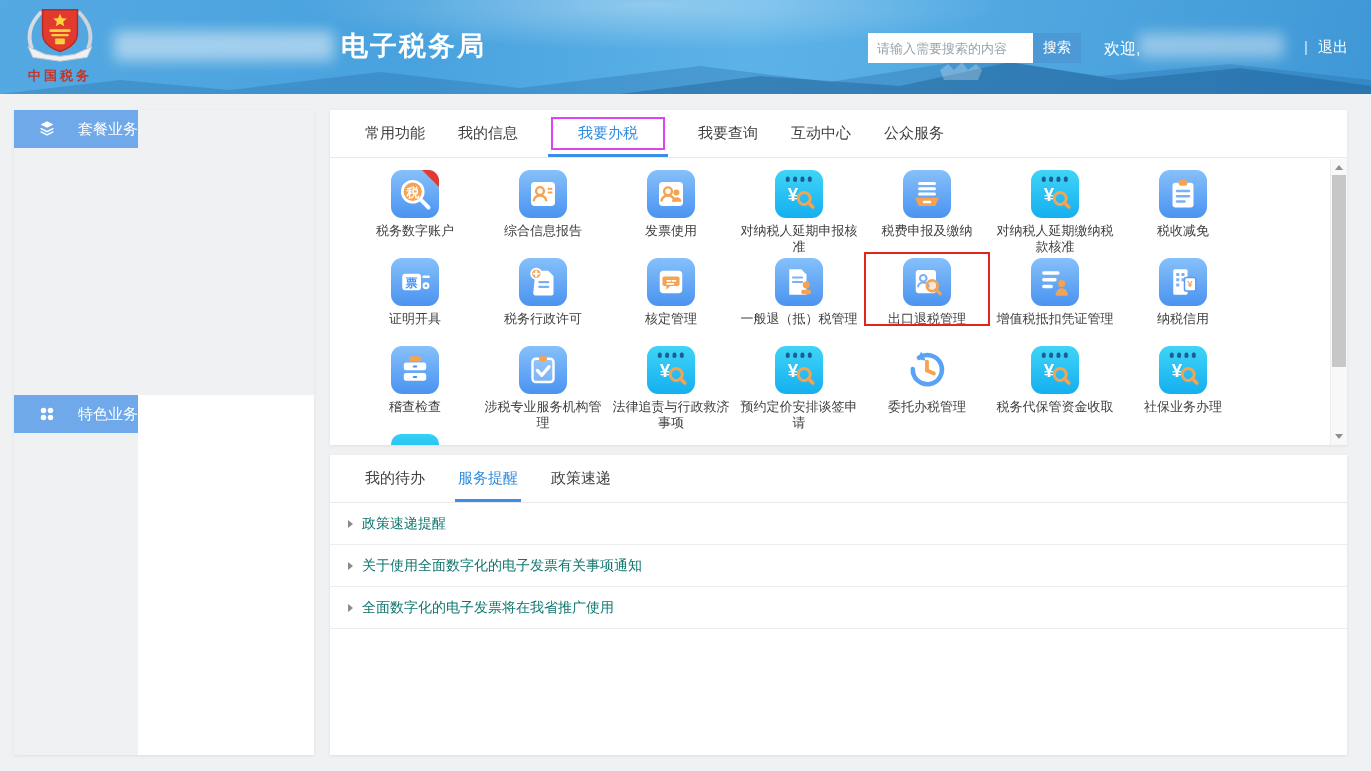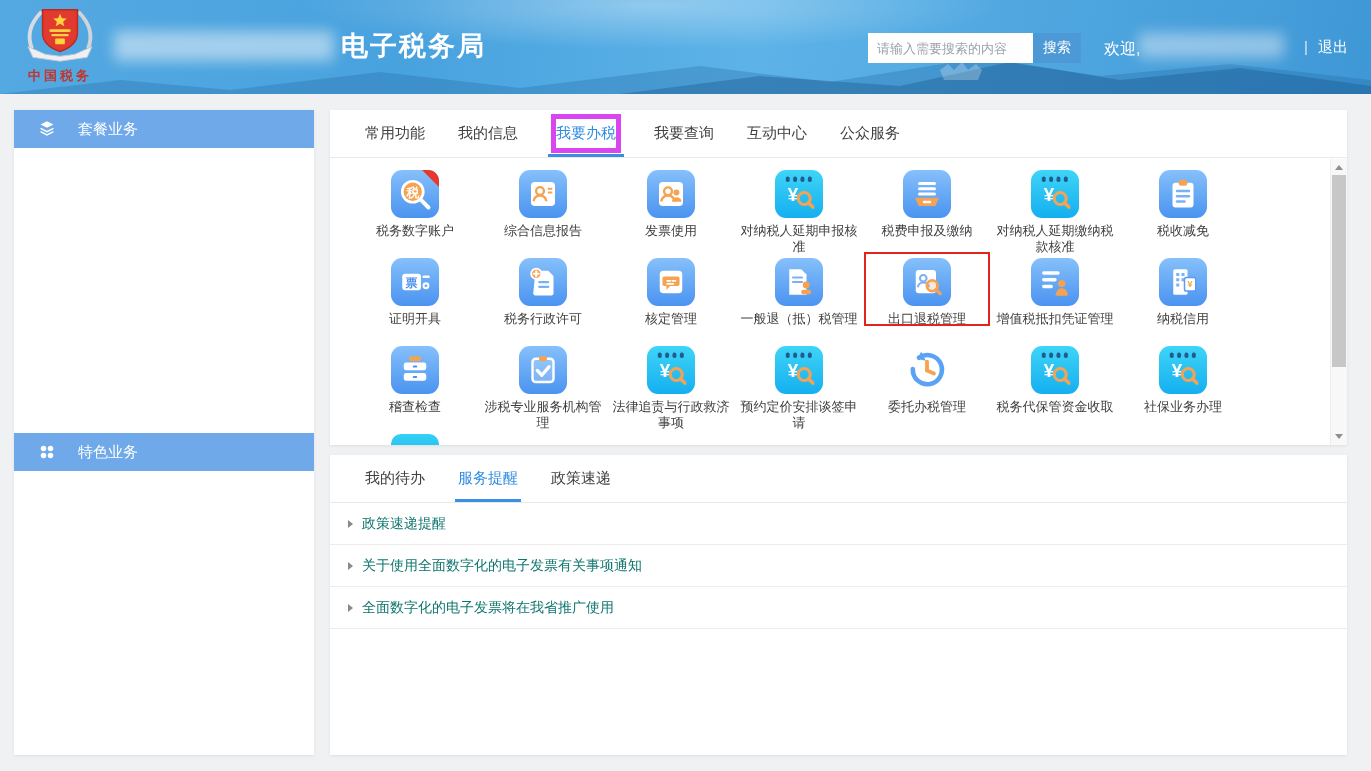--- a/index.html
+++ b/index.html
@@ -24,40 +24,40 @@
   .search-input::placeholder { color:#9aa3ab; }
   .search-btn { position:absolute; left:1033px; top:33px; width:48px; height:30px; border:none; background:#4c99d6;
                 color:#ffffff; font-size:14px; cursor:pointer; }
   .welcome { position:absolute; left:1096px; top:39px; color:#ffffff; font-size:16px;margin-left:8px; }
   .hdr-divider { position:absolute; left:1304px; top:38px; color:#dceaf6; font-size:15px; }
   .logout { position:absolute; left:1318px; top:38px; color:#ffffff; font-size:15px; text-decoration:none; cursor:pointer; }
 
   
   .sidebar { position:absolute; left:14px; top:110px; width:300px; height:645px; display:flex; flex-direction:column;
              box-shadow:0 1px 3px rgba(0,0,0,.08); }
-  .side-sec { display:flex; flex-direction:column; }
+  .side-sec { display:flex; flex-direction:row; }
   .side-sec:nth-child(2) { flex:1; }
   .side-head { height:38px; background:#6fa9e9; color:#ffffff; font-size:15px; display:flex; align-items:center;
                padding-left:22px; cursor:pointer; flex:none; }
   .side-icon { width:22px; height:22px; margin-right:20px; display:inline-flex; }
   .side-icon svg { width:22px; height:22px; }
   .side-body { background:#ffffff; flex:1; }
   .side-sec:nth-child(1) .side-body { height:285px; flex:none; }
 
   
   .panel { position:absolute; background:#ffffff; box-shadow:0 1px 3px rgba(0,0,0,.08); }
   .panel-top { left:330px; top:110px; width:1017px; height:335px; }
   .panel-bottom { left:330px; top:455px; width:1017px; height:300px; }
 
   .tabbar { height:48px; border-bottom:1px solid #e9e9e9; display:flex; align-items:stretch; padding-left:35px; }
   .tab { position:relative; display:flex; align-items:center; margin-right:33px; cursor:pointer; }
   .tab-label { font-size:15px; color:#3f3f3f; white-space:nowrap; }
   .tab.active .tab-label { color:#2f8ce0; }
   .tab.active::after { content:''; position:absolute; left:-3px; right:-3px; bottom:0; height:3px; background:#3a8ee6; }
-  .tab.annotated .tab-label { border:5px solid #d946ef; padding:5px 0; }
+  .tab.annotated .tab-label { border:2px solid #d946ef; padding:5px 25px; }
 
   
   .icons-area { position:absolute; left:0; top:48px; right:17px; bottom:0; overflow:hidden;
                 padding:12px 0 0 21px; display:flex; flex-wrap:wrap; align-content:flex-start; }
   .svc { width:128px; height:88px; display:flex; flex-direction:column; align-items:center; cursor:pointer; position:relative; }
   .svc-icon { width:48px; height:48px; border-radius:11px; flex:none; display:flex; align-items:center; justify-content:center;
               position:relative; }
   .svc-icon svg { width:36px; height:36px; }
   .icon-blue { background:linear-gradient(180deg,#86c0fb 0%, #4a93f0 100%); }
   .icon-cyan { background:linear-gradient(180deg,#3fd4f7 0%, #14aff0 100%); }

